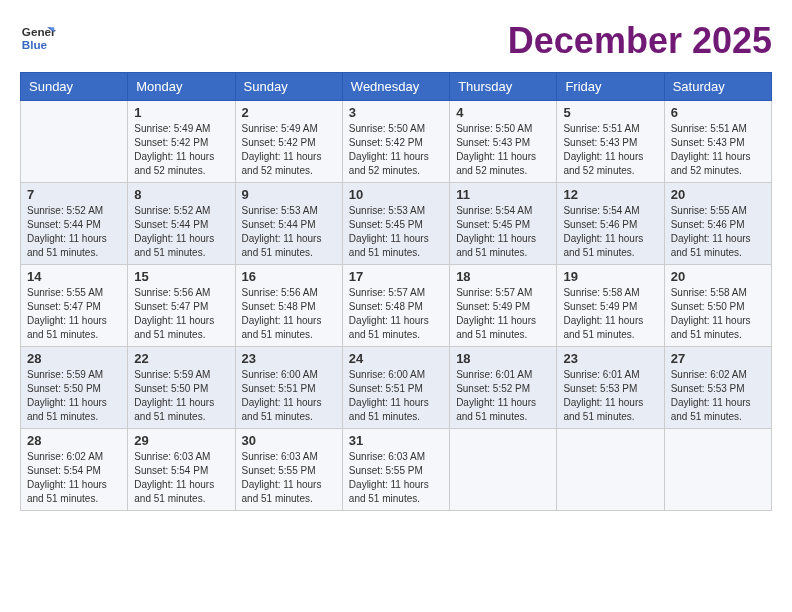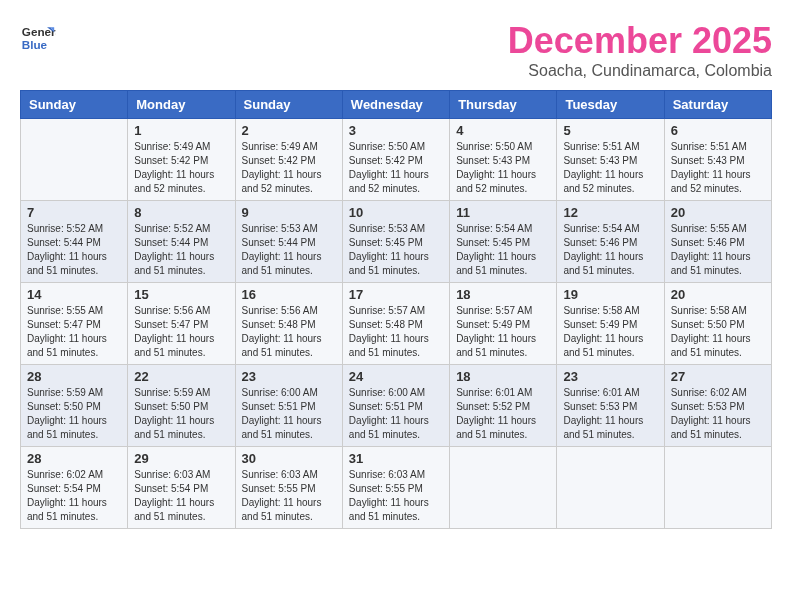--- a/index.html
+++ b/index.html
@@ -24,38 +24,38 @@
     .logo-icon {
       width: 36px;
       height: 36px;
     }
     .title-area {
       text-align: right;
     }
     .month-title {
       font-size: 36px;
       font-weight: bold;
-      color: #ec4899;
+      color: #701a75;
     }
     .location-title {
       font-size: 16px;
       color: #555;
     }
     table {
       width: 100%;
       border-collapse: collapse;
       font-size: 11px;
     }
     thead tr th {
       background-color: #3a6bc4;
       color: #fff;
       text-align: left;
       padding: 6px 8px;
       font-size: 13px;
-      font-weight: bold;
+      font-weight: normal;
       border: 1px solid #2a5ab4;
     }
     tbody tr td {
       border: 1px solid #ccc;
       padding: 4px 6px;
       vertical-align: top;
       width: 107px;
       min-height: 80px;
     }
     tbody tr:nth-child(odd) td {
@@ -87,34 +87,33 @@
   <div class="logo">
     <svg class="logo-icon" viewBox="0 0 40 40">
       <text x="2" y="18" font-size="13" font-weight="bold" fill="#333">General</text>
       <text x="2" y="32" font-size="13" font-weight="bold" fill="#3a6bc4">Blue</text>
       <polygon points="30,8 38,14 34,8" fill="#3a6bc4"></polygon>
       <polygon points="34,8 38,14 38,8" fill="#5a8be4"></polygon>
     </svg>
   </div>
   <div class="title-area">
     <div class="month-title">December 2025</div>
-    <div class="location-title">Soacha, Cundinamarca, Colombia</div>
   </div>
 </div>
 
 <table>
   <thead>
     <tr>
 
     <th>Sunday</th>
         <th>Monday</th>
         <th>Sunday</th>
         <th>Wednesday</th>
         <th>Thursday</th>
-        <th>Tuesday</th>
+        <th>Friday</th>
         <th>Saturday</th>
       </tr>
   </thead>
   <tbody id="calendar-body">
   <tr>
         <td class="empty-cell"></td>
         <td>
           <span class="day-number">1</span>
           <div class="day-info">Sunrise: 5:49 AM<br>Sunset: 5:42 PM<br>Daylight: 11 hours<br>and 52 minutes.</div>
         </td>

